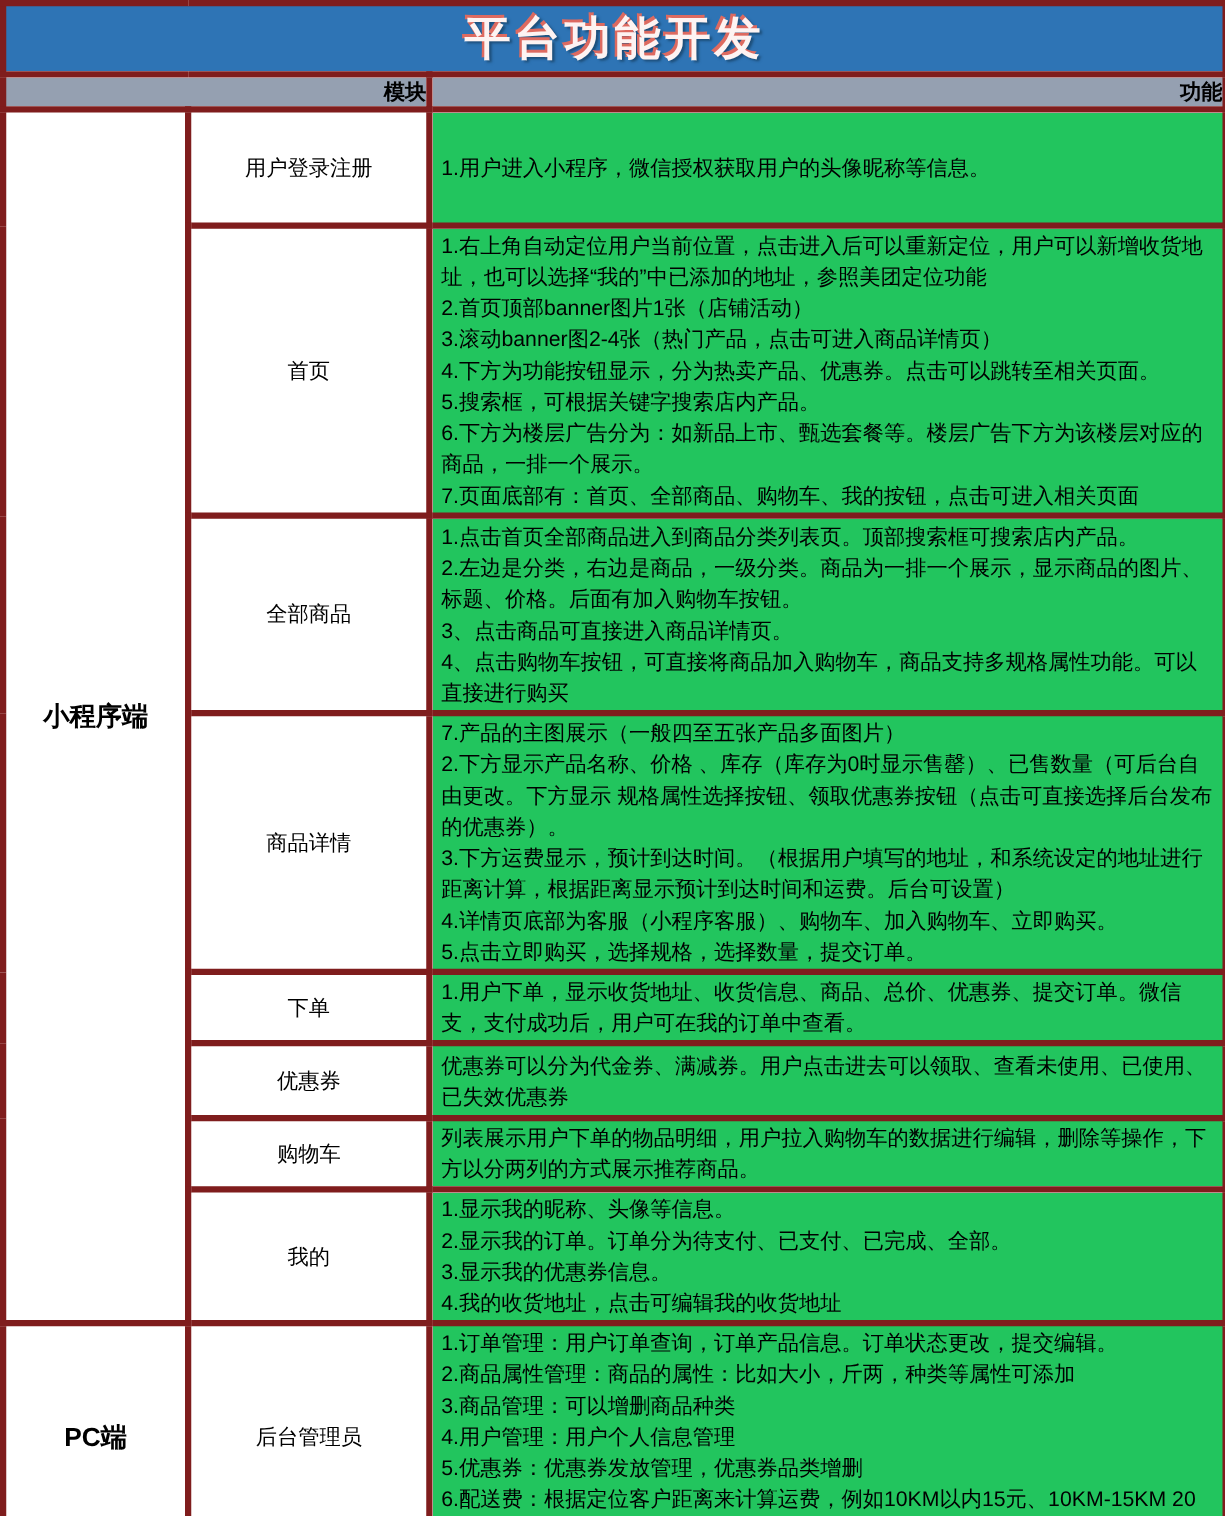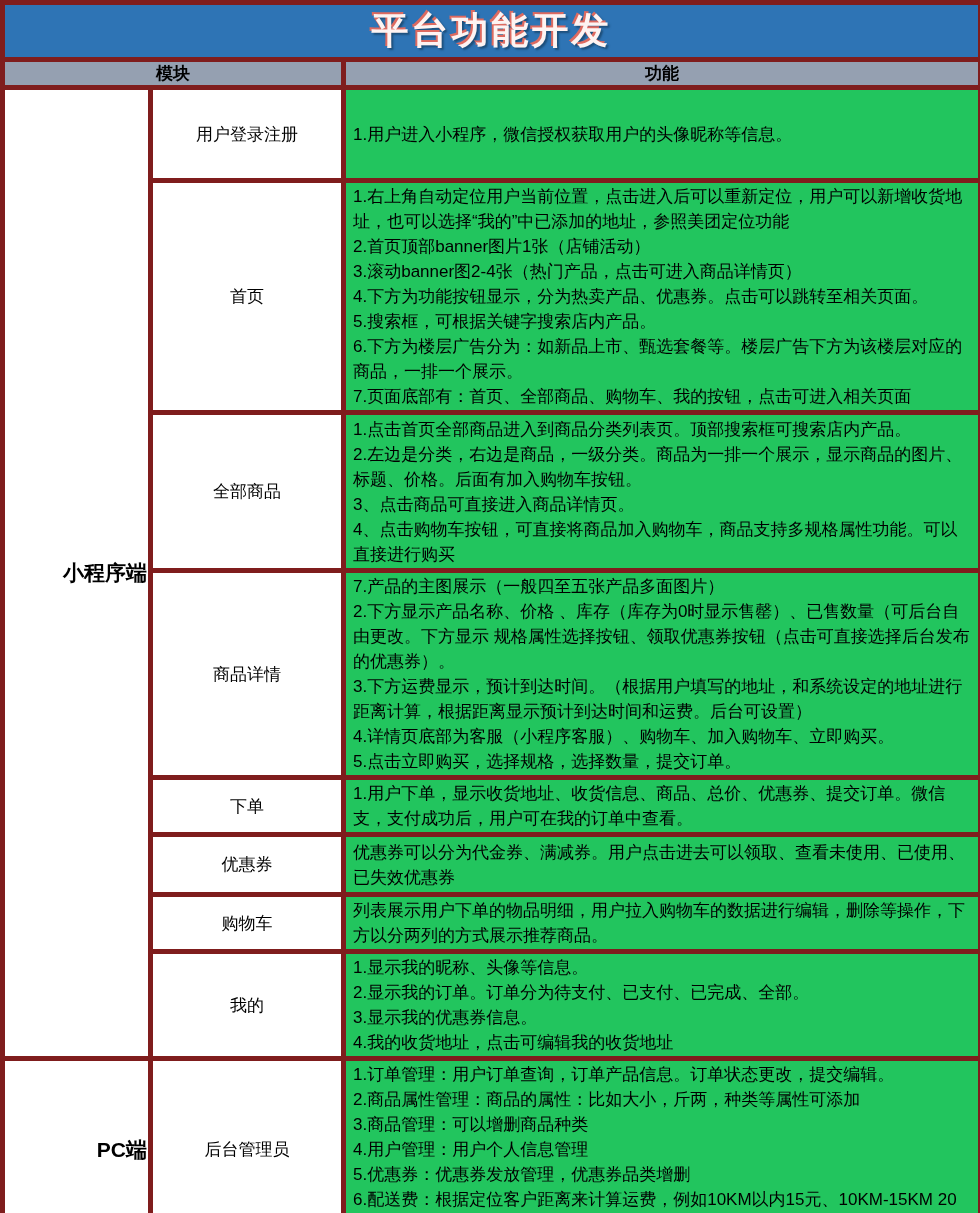--- a/index.html
+++ b/index.html
@@ -33,26 +33,26 @@
     font-weight: bold;
     letter-spacing: 3px;
     color: #fdf3f2;
     text-shadow: -2px -2px 0 #dd6a60, 2px 2px 2px #1d4e79;
   }
   .header-row th {
     background: #95a0b1;
     height: 20px;
     font-size: 17px;
     font-weight: bold;
-    text-align: center;
+    text-align: right;
     vertical-align: middle;
     padding: 0;
   }
   .group-cell {
-    text-align: right;
+    text-align: center;
     vertical-align: middle;
     font-weight: bold;
     font-size: 21px;
     background: #ffffff;
   }
   .module-cell {
     text-align: center;
     vertical-align: middle;
     font-size: 17px;
     background: #ffffff;

